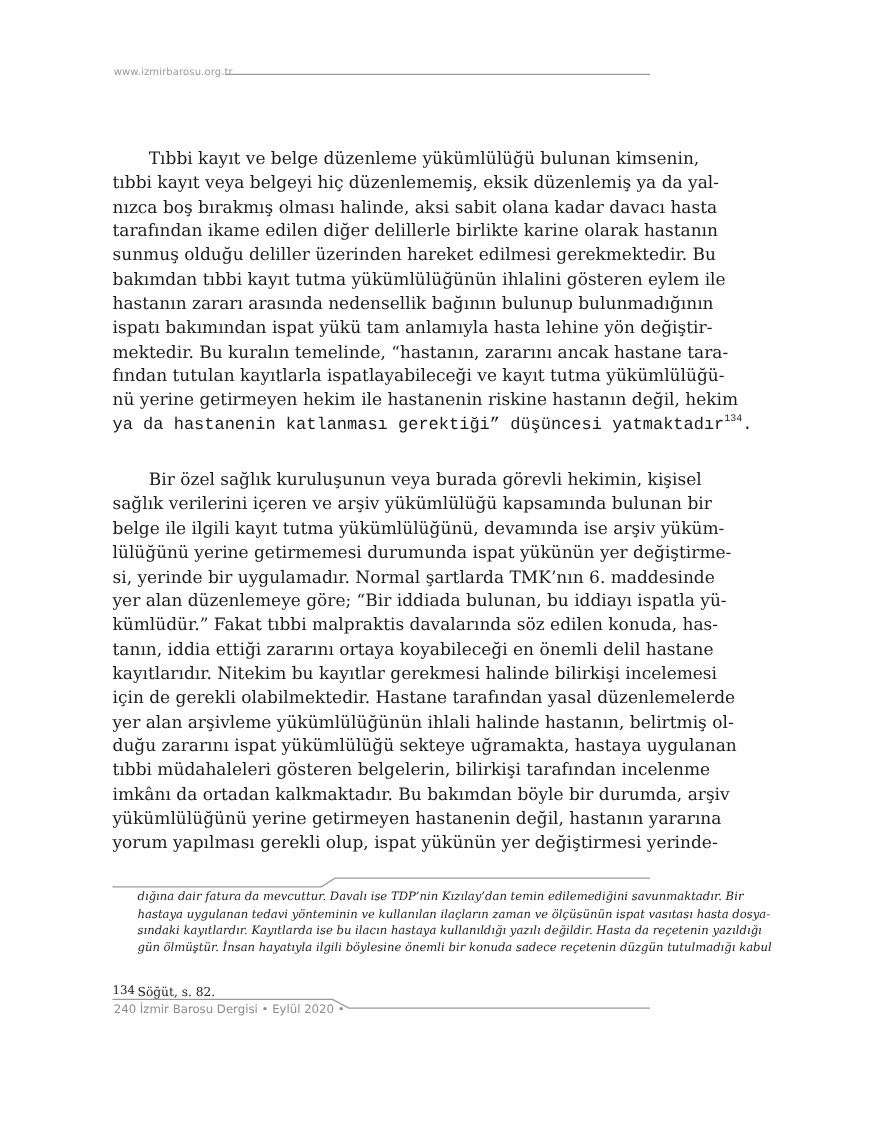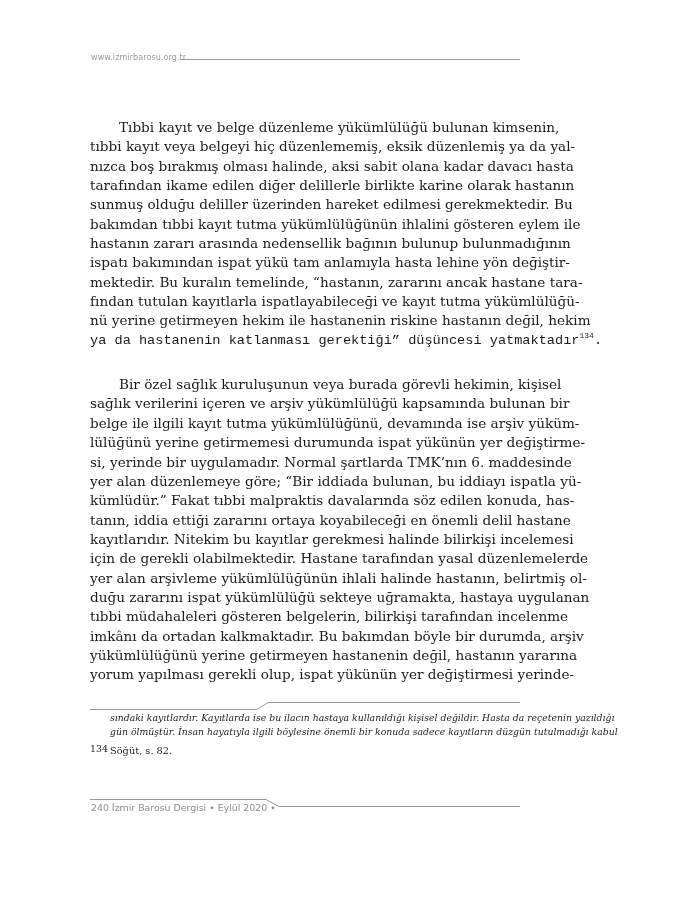--- a/index.html
+++ b/index.html
@@ -14,21 +14,21 @@
   .line.last { text-align-last:left;font-family:Liberation Mono, monospace; }
   .line.indent { padding-left:29px; }
   .para-gap { height:25px; }
   sup.fnref { font-size:8px; line-height:0; vertical-align:6px; }
 
   .fn-sep { position:absolute; left:0; top:0; }
   .footnotes { position:absolute; left:90px; top:711px; width:431px; font-family:"DejaVu Serif", serif; color:#222; }
   .fn-line { display:block; padding-left:20px; font-size:9.3px; font-style:italic; line-height:13.7px; white-space:nowrap; text-align:justify; text-align-last:justify; }
   .fn-line.last { text-align-last:left; }
   .fn-line .upright { font-style:normal; }
-  .fn-entry { display:block; margin-top:4px; font-size:9.8px; line-height:14px; white-space:nowrap; position:relative; }
+  .fn-entry { display:block; margin-top:20px; font-size:9.8px; line-height:14px; white-space:nowrap; position:relative; }
   .fn-num { display:inline-block; width:20px; font-size:9.5px; vertical-align:2px; }
 
   .footer-text { position:absolute; left:91px; top:802px; font-family:"DejaVu Sans", sans-serif; font-size:9.4px; color:#8c8c8c; white-space:nowrap; }
 </style>
 </head>
 <body>
 
 <div class="page">
 
   <span class="header-url">www.izmirbarosu.org.tr</span>
@@ -71,19 +71,21 @@
       <span class="line">yorum yapılması gerekli olup, ispat yükünün yer değiştirmesi yerinde-</span>
     </div>
   </div>
 
   <svg class="fn-sep" width="700" height="917">
     <polyline points="90,709.5 257,709.5 268,702.5 520,702.5" fill="none" stroke="#9a9a9a" stroke-width="1"></polyline>
     <polyline points="90,799.5 266,799.5 279,806.5 520,806.5" fill="none" stroke="#9a9a9a" stroke-width="1"></polyline>
   </svg>
 
   <div class="footnotes">
-    <span class="fn-line">sındaki kayıtlardır. Kayıtlarda ise bu ilacın hastaya kullanıldığı kişisel değildir. Hasta da reçetenin yazıldığı</span>
-    <span class="fn-line">gün ölmüştür. İnsan hayatıyla ilgili böylesine önemli bir konuda sadece kayıtların düzgün tutulmadığı kabul</span>
+    <span class="fn-line">dığına dair fatura da mevcuttur. Davalı ise TDP’nin Kızılay’dan temin edilemediğini savunmaktadır. Bir</span>
+    <span class="fn-line">hastaya uygulanan tedavi yönteminin ve kullanılan ilaçların zaman ve ölçüsünün ispat vasıtası hasta dosya-</span>
+    <span class="fn-line">sındaki kayıtlardır. Kayıtlarda ise bu ilacın hastaya kullanıldığı yazılı değildir. Hasta da reçetenin yazıldığı</span>
+    <span class="fn-line">gün ölmüştür. İnsan hayatıyla ilgili böylesine önemli bir konuda sadece reçetenin düzgün tutulmadığı kabul</span>
     <span class="fn-entry"><span class="fn-num">134</span><span>Söğüt, s. 82.</span></span>
   </div>
 
   <span class="footer-text">240 İzmir Barosu Dergisi • Eylül 2020 •</span>
 </div>
 
 </body></html>

